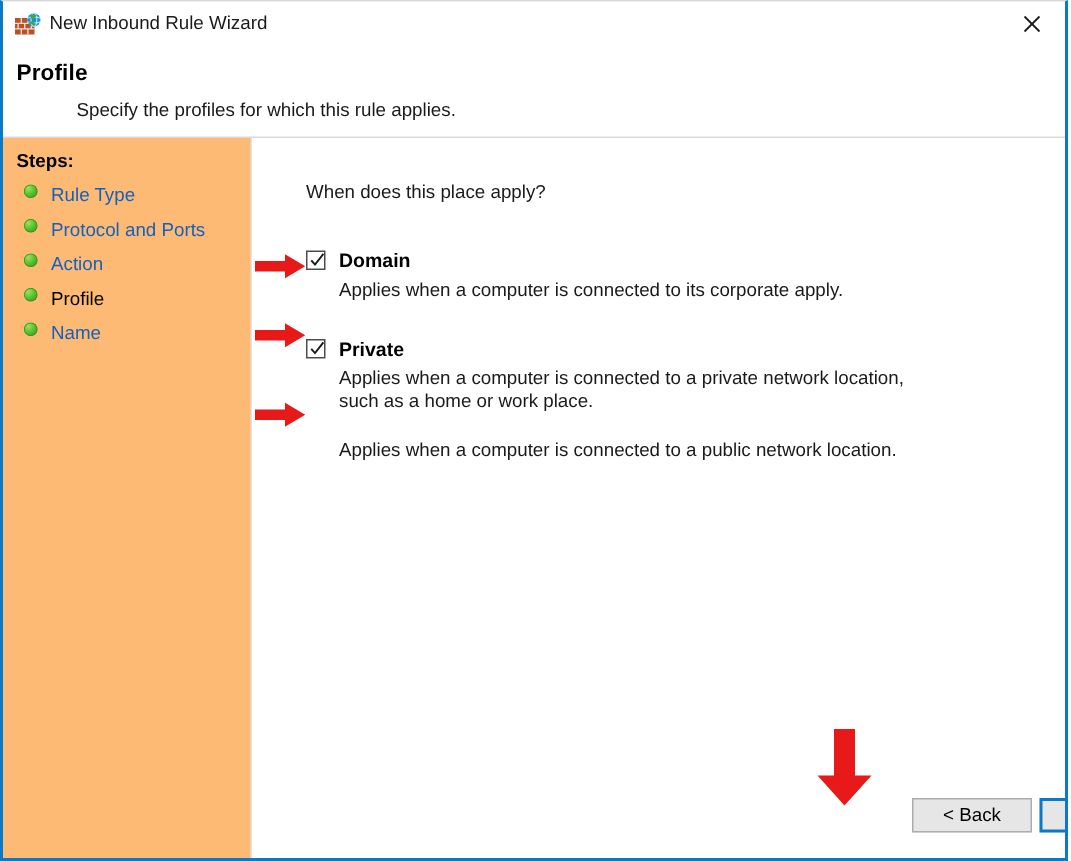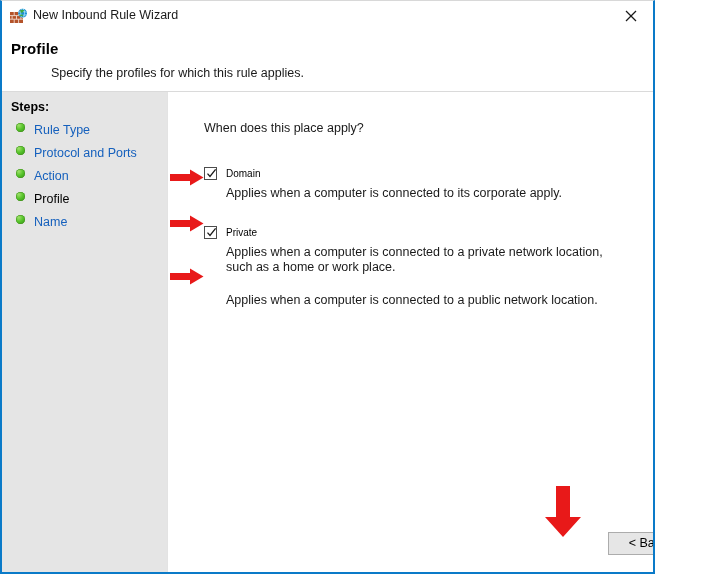--- a/index.html
+++ b/index.html
@@ -6,21 +6,21 @@
     margin: 0;
     padding: 0;
     background: #ffffff;
   }
   body {
     font-family: "Liberation Sans", sans-serif;
   }
 
   #window {
     position: relative;
-    width: 655px;
+    width: 712px;
     height: 574px;
     box-sizing: border-box;
     background: #ffffff;
     border-left: 2px solid #0a7ac8;
     border-right: 2px solid #0a7ac8;
     border-bottom: 2px solid #0a7ac8;
     border-top: 1px solid #d8d8d8;
     overflow: hidden;
   }
 
@@ -80,21 +80,21 @@
     color: #1a1a1a;
     margin-left: 40px;
   }
 
   
   #sidebar {
     position: absolute;
     left: 0; top: 91px;
     width: 165px;
     bottom: 0;
-    background: #e5e5e5;
+    background: #fdba74;
     border-right: 1px solid #e3e3e3;
   }
   #steps-label {
     position: absolute;
     left: 9px; top: 8px;
     font-size: 12.5px;
     font-weight: bold;
     color: #000000;
   }
   #steps-list {
@@ -160,22 +160,22 @@
     border: 1px solid #4c4c4c;
     background: #ffffff;
     flex: 0 0 auto;
     margin-right: 9px;
   }
   .checkbox svg {
     position: absolute;
     left: 0px; top: -1px;
   }
   .option-name {
-    font-size: 10px;
-    font-weight: normal;
+    font-size: 13px;
+    font-weight: bold;
     color: #000000;
   }
   .option-desc {
     margin: 4px 0 0 22px;
     font-size: 12.5px;
     color: #1a1a1a;
     line-height: 15px;
     max-width: 404px;
   }
   #group-domain  { margin-top: 0px;  }

